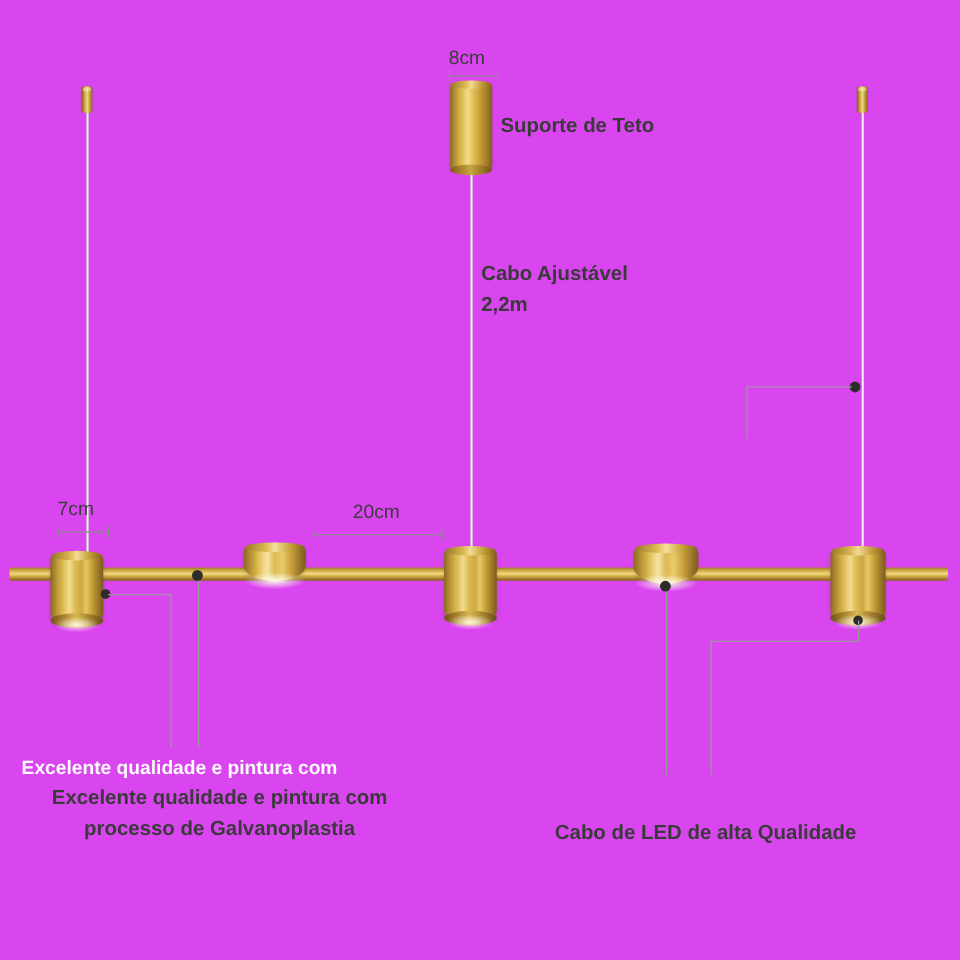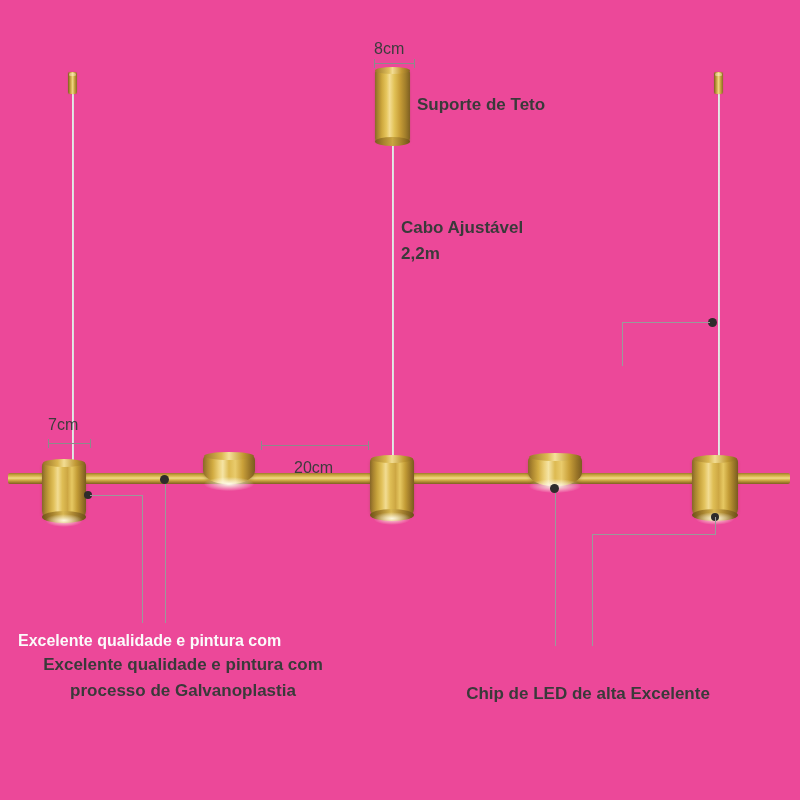--- a/index.html
+++ b/index.html
@@ -8,21 +8,21 @@
     padding: 0;
     background: #ffffff;
   }
   body {
     font-family: "Liberation Sans", sans-serif;
   }
   #stage {
     position: relative;
     width: 800px;
     height: 800px;
-    background: #ec4899;
+    background: #d946ef;
     overflow: hidden;
   }
 
   
   .cable {
     position: absolute;
     width: 2px;
     background: linear-gradient(to right, #d9d9d9, #f2f2f2 45%, #c9c9c9);
     border-radius: 1px;
   }
@@ -237,21 +237,21 @@
 2,2m</div>
 
   <div class="dot" style="left:708px; top:318px; width:9px; height:9px;"></div>
   <div class="lead-h" style="left:622px; top:322px; width:88px;"></div>
   <div class="lead-v" style="left:622px; top:322px; height:44px;"></div>
 
   <div class="dim-line" style="left:48px; top:443px; width:43px;"></div>
   <div class="dim-label" style="left:48px; top:416px;">7cm</div>
 
   <div class="dim-line" style="left:261px; top:445px; width:108px;"></div>
-  <div class="dim-label" style="left:294px; top:419px;margin-top:40px;">20cm</div>
+  <div class="dim-label" style="left:294px; top:419px;">20cm</div>
 
   <div class="mainbar" style="left:8px; top:473px; width:782px;"></div>
 
   <div class="head head-tall" style="left:42px; top:462px; width:44px; height:56px;">
     <div class="body"></div>
     <div class="top-ellipse"></div>
     <div class="bottom-ellipse"></div>
     <div class="glow"></div>
   </div>
 
@@ -294,15 +294,15 @@
   <div class="dot" style="left:711px; top:513px; width:8px; height:8px;"></div>
   <div class="lead-v" style="left:715px; top:517px; height:18px;"></div>
   <div class="lead-h" style="left:592px; top:534px; width:124px;"></div>
   <div class="lead-v" style="left:592px; top:534px; height:112px;"></div>
 
   <div class="ghost" style="left:18px; top:632px;">Excelente qualidade e pintura com</div>
 
   <div class="callout center" style="left:18px; top:652px; width:330px;">Excelente qualidade e pintura com
 processo de Galvanoplastia</div>
 
-  <div class="callout center" style="left:442px; top:681px; width:292px;">Chip de LED de alta Excelente</div>
+  <div class="callout center" style="left:442px; top:681px; width:292px;">Cabo de LED de alta Qualidade</div>
 
 </div>
 
 </body></html>

